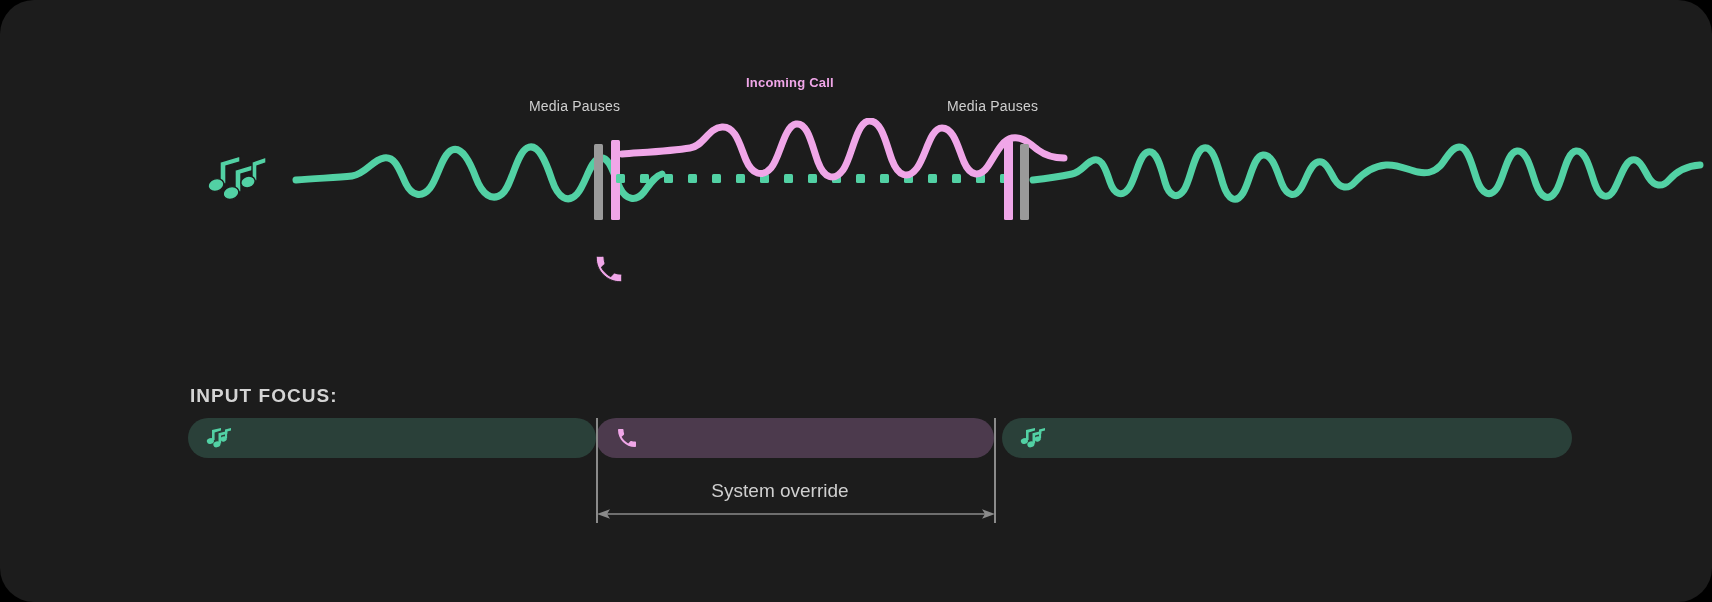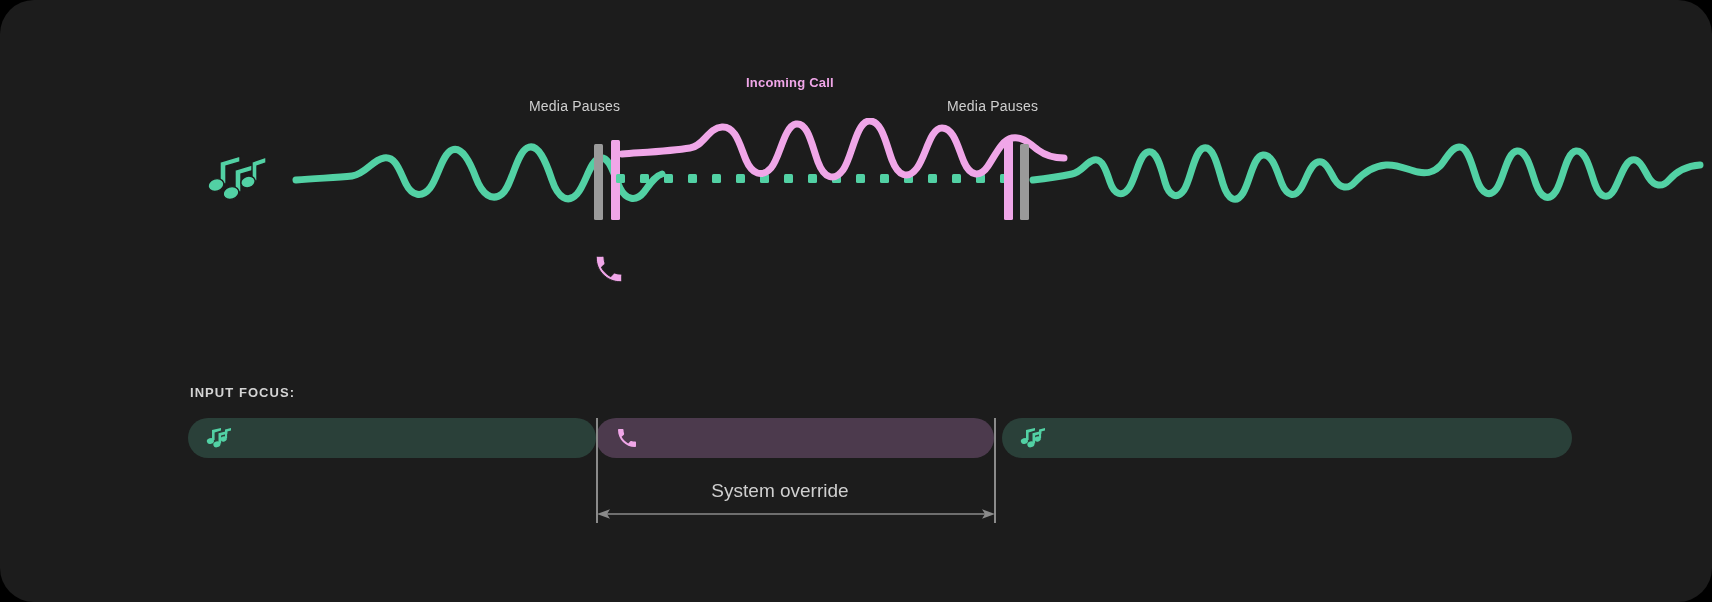--- a/index.html
+++ b/index.html
@@ -51,21 +51,21 @@
   #phone-icon-timeline {
     position: absolute;
     left: 592px; top: 252px;
     width: 34px; height: 34px;
   }
 
   
   #input-focus-label {
     position: absolute;
     left: 190px; top: 385px;
-    font-size: 13px;
+    font-size: 19px;
     font-weight: bold;
     letter-spacing: 1.05px;
     color: #d4d4d4;
   }
 
   .focus-bar {
     position: absolute;
     top: 418px;
     height: 40px;
     border-radius: 20px;

